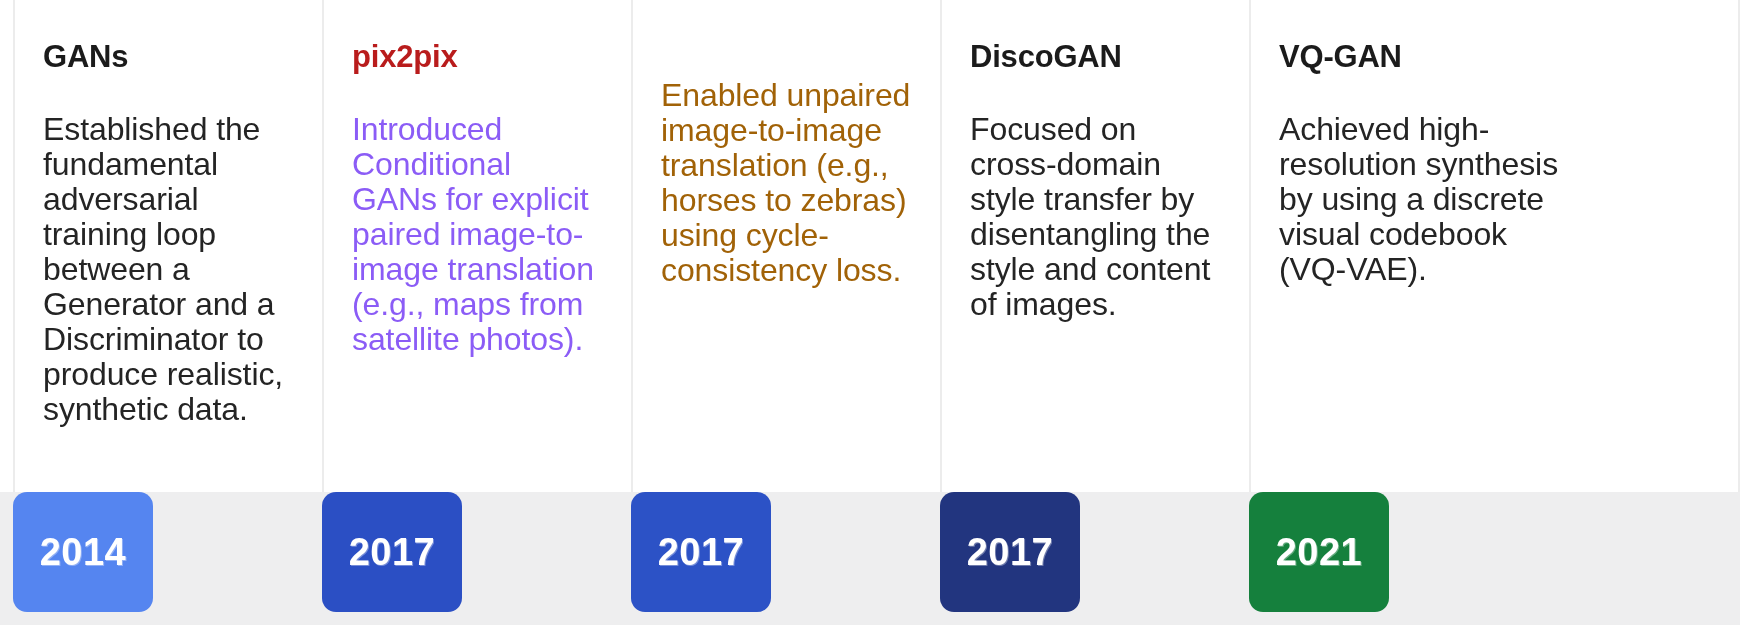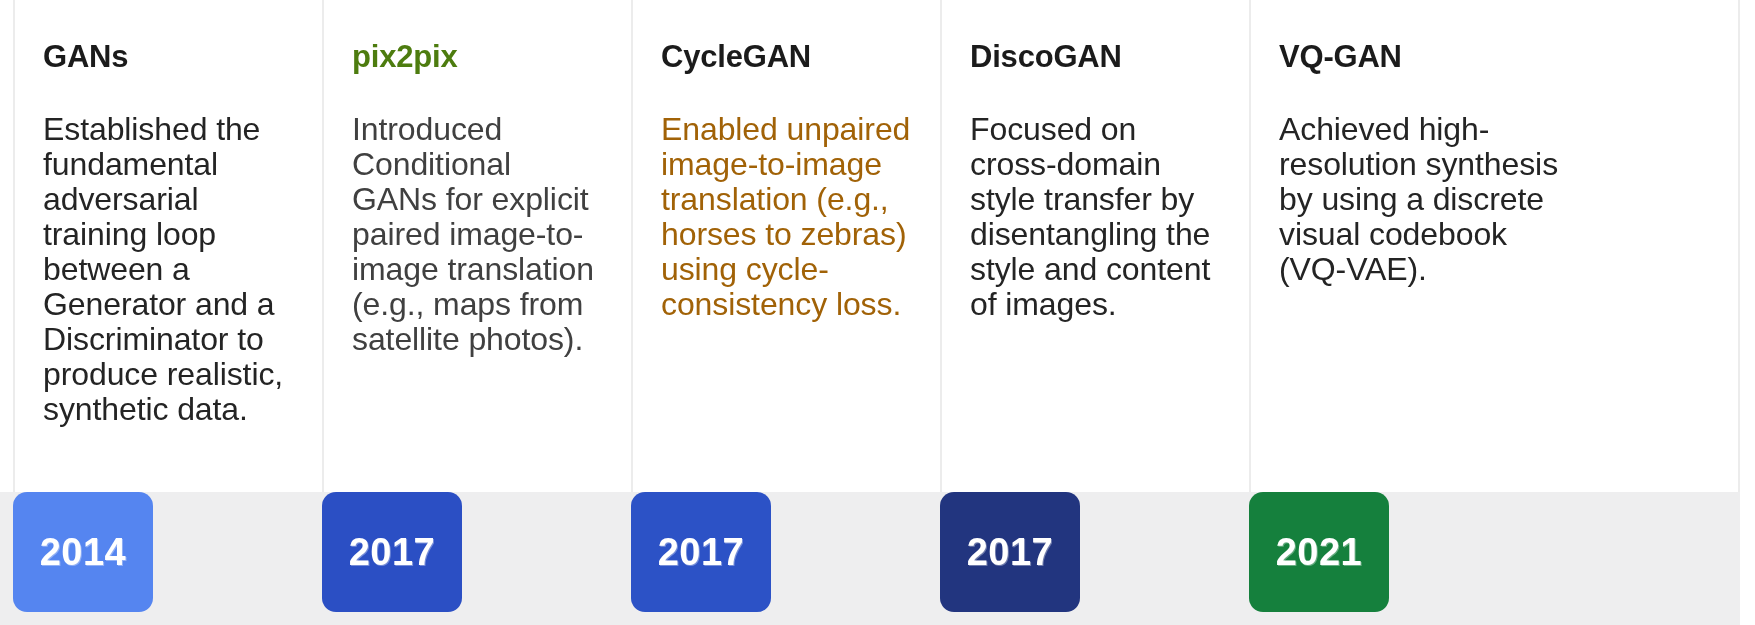--- a/index.html
+++ b/index.html
@@ -119,26 +119,25 @@
 <div class="timeline">
 
   <div class="cards-row">
 
     <div class="card" style="border-left-color: rgb(236, 236, 236);">
       <div class="card-title" style="color: rgb(27, 27, 27);">GANs</div>
       <div class="card-body" style="color: rgb(36, 36, 36);">Established the fundamental adversarial training loop between a Generator and a Discriminator to produce realistic, synthetic data.</div>
     </div>
 
     <div class="card" style="border-left-color: rgb(236, 236, 236);">
-      <div class="card-title" style="color: #4d7c0f;">pix2pix</div>
-      <div class="card-body" style="color: #404040;">Introduced Conditional GANs for explicit paired image-to-image translation (e.g., maps from satellite photos).</div>
+      <div class="card-title" style="color: #b91c1c;">pix2pix</div>
+      <div class="card-body" style="color: #8b5cf6;">Introduced Conditional GANs for explicit paired image-to-image translation (e.g., maps from satellite photos).</div>
     </div>
 
     <div class="card" style="border-left-color: rgb(236, 236, 236);">
-      <div class="card-title" style="color: rgb(27, 27, 27);">CycleGAN</div>
       <div class="card-body" style="color: #a16207;">Enabled unpaired image-to-image translation (e.g., horses to zebras) using cycle-consistency loss.</div>
     </div>
 
     <div class="card" style="border-left-color: rgb(236, 236, 236);">
       <div class="card-title" style="color: rgb(27, 27, 27);">DiscoGAN</div>
       <div class="card-body" style="color: rgb(36, 36, 36);">Focused on cross-domain style transfer by disentangling the style and content of images.</div>
     </div>
 
     <div class="card" style="border-left-color: rgb(236, 236, 236); border-right-color: rgb(236, 236, 236);">
       <div class="card-title" style="color: rgb(27, 27, 27);">VQ-GAN</div>

